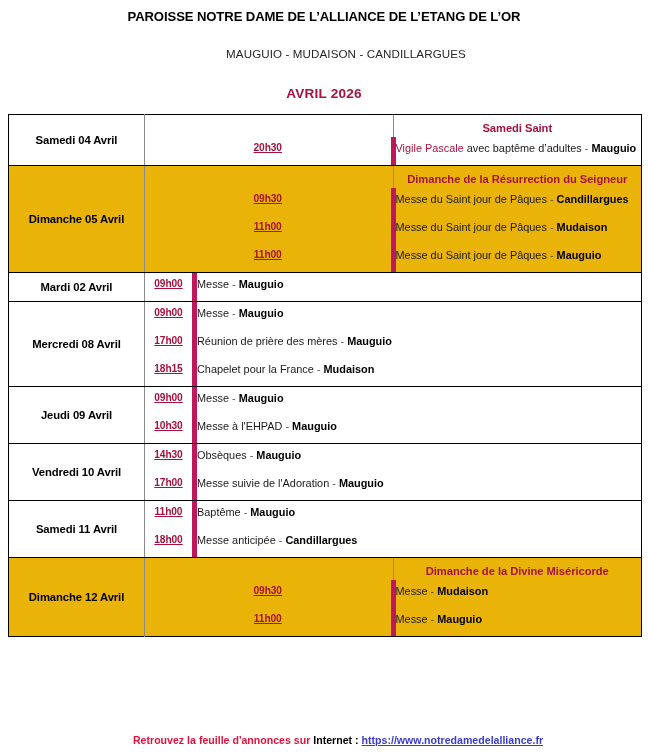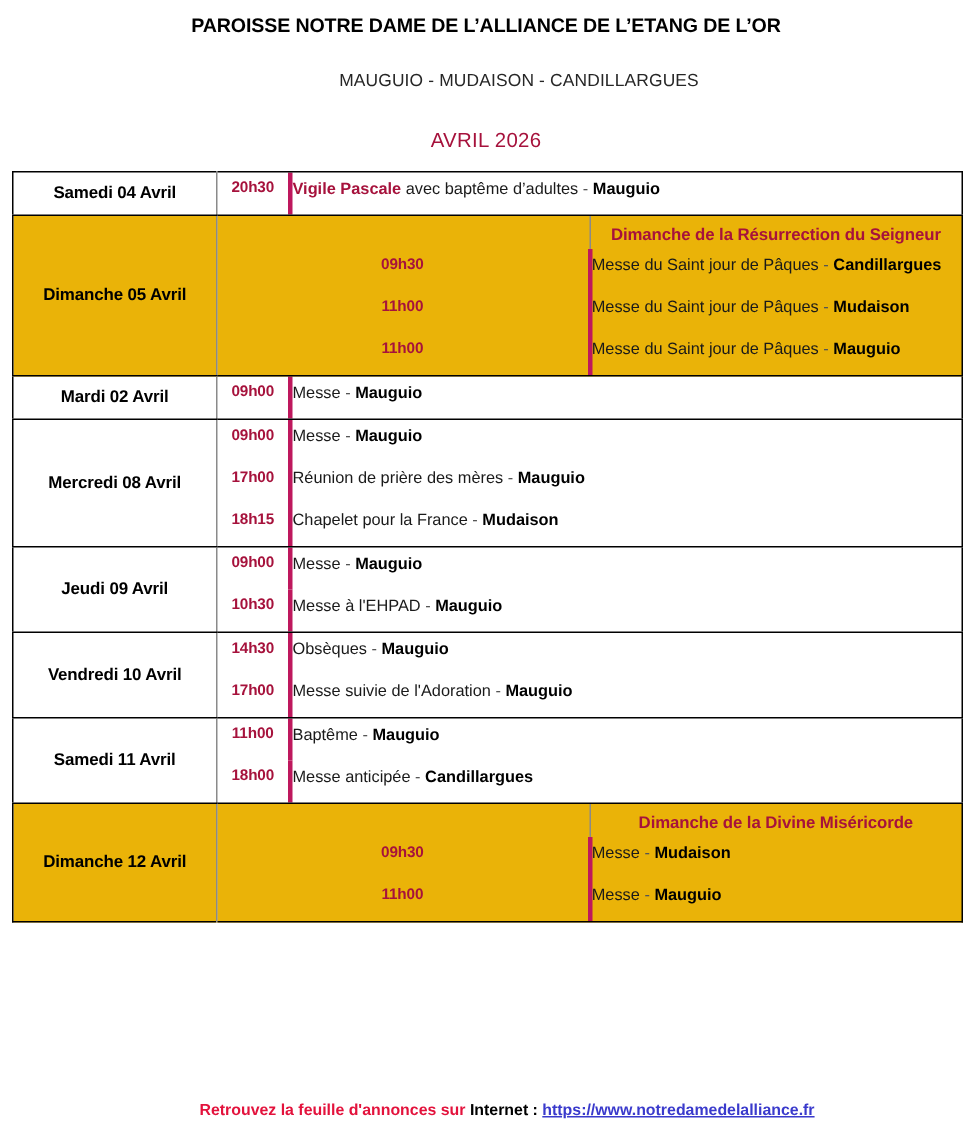--- a/index.html
+++ b/index.html
@@ -41,21 +41,21 @@
     color: #262626;
     margin: 0;
     padding-top: 21px;
     line-height: 15px;
     letter-spacing: 0.1px;
     padding-left: 44px;
   }
   .doc-month {
     text-align: center;
     font-size: 13.6px;
-    font-weight: normal;
+    font-weight: bold;
     color: #A6123C;
     margin: 0;
     padding-top: 24px;
     line-height: 17px;
     letter-spacing: 0.2px;
   }
 
   
   .sched-wrap {
     position: absolute;
@@ -109,23 +109,24 @@
   table.ev td {
     padding: 0;
     vertical-align: top;
   }
   td.time-col {
     width: 47px;
     text-align: center;
     font-size: 10.2px;
     font-weight: bold;
     color: #A6123C;
-    border-right: 3px solid #be185d;
+    border-right: 5px solid #be185d;
     white-space: nowrap;
     letter-spacing: -0.1px;
+    text-decoration: underline;
   }
   td.desc-col {
     padding-left: 7px;
     padding-right: 5px;
     font-size: 10.9px;
     color: #1a1a1a;
     line-height: 15px;
   }
   .ev-row td { height: 23px; }
   .ev-row td.time-col { padding-top: 5px; }
@@ -139,21 +140,21 @@
     color: #A6123C;
     padding-top: 7px;
     padding-bottom: 3px;
     letter-spacing: -0.05px;
   }
   tr.banner-row td.banner-spacer {
     border-right: 1px solid #8a8a8a;
   }
 
   .place { font-weight: bold; color: #000000; }
-  .accent { color: #A6123C; font-weight: bold; }
+  .accent { color: #A6123C; font-weight: normal; }
   .sep { color: #555555; }
 
   
   .footer {
     position: absolute;
     left: 0;
     top: 733px;
     width: 648px;
     text-align: center;
     font-size: 10.6px;
@@ -184,20 +185,24 @@
   <div class="doc-month">AVRIL 2026</div>
 
   <div class="sched-wrap">
     <table class="sched">
       <tbody id="sched-body">
           <tr class="day-row">
             <td class="day-cell">Samedi 04 Avril</td>
             <td class="events-cell">
               <table class="ev">
                 <tbody>
+                  <tr class="banner-row">
+                    <td class="banner-spacer">&nbsp;</td>
+                    <td>Samedi Saint</td>
+                  </tr>
                   <tr class="ev-row">
                     <td class="time-col">20h30</td>
                     <td class="desc-col"><span class="accent">Vigile Pascale</span><span> avec baptême d’adultes </span><span class="sep">-</span><span class="place"> Mauguio</span></td>
                   </tr>
                 </tbody>
               </table>
             </td>
           </tr>
           <tr class="day-row shaded">
             <td class="day-cell">Dimanche 05 Avril</td>

